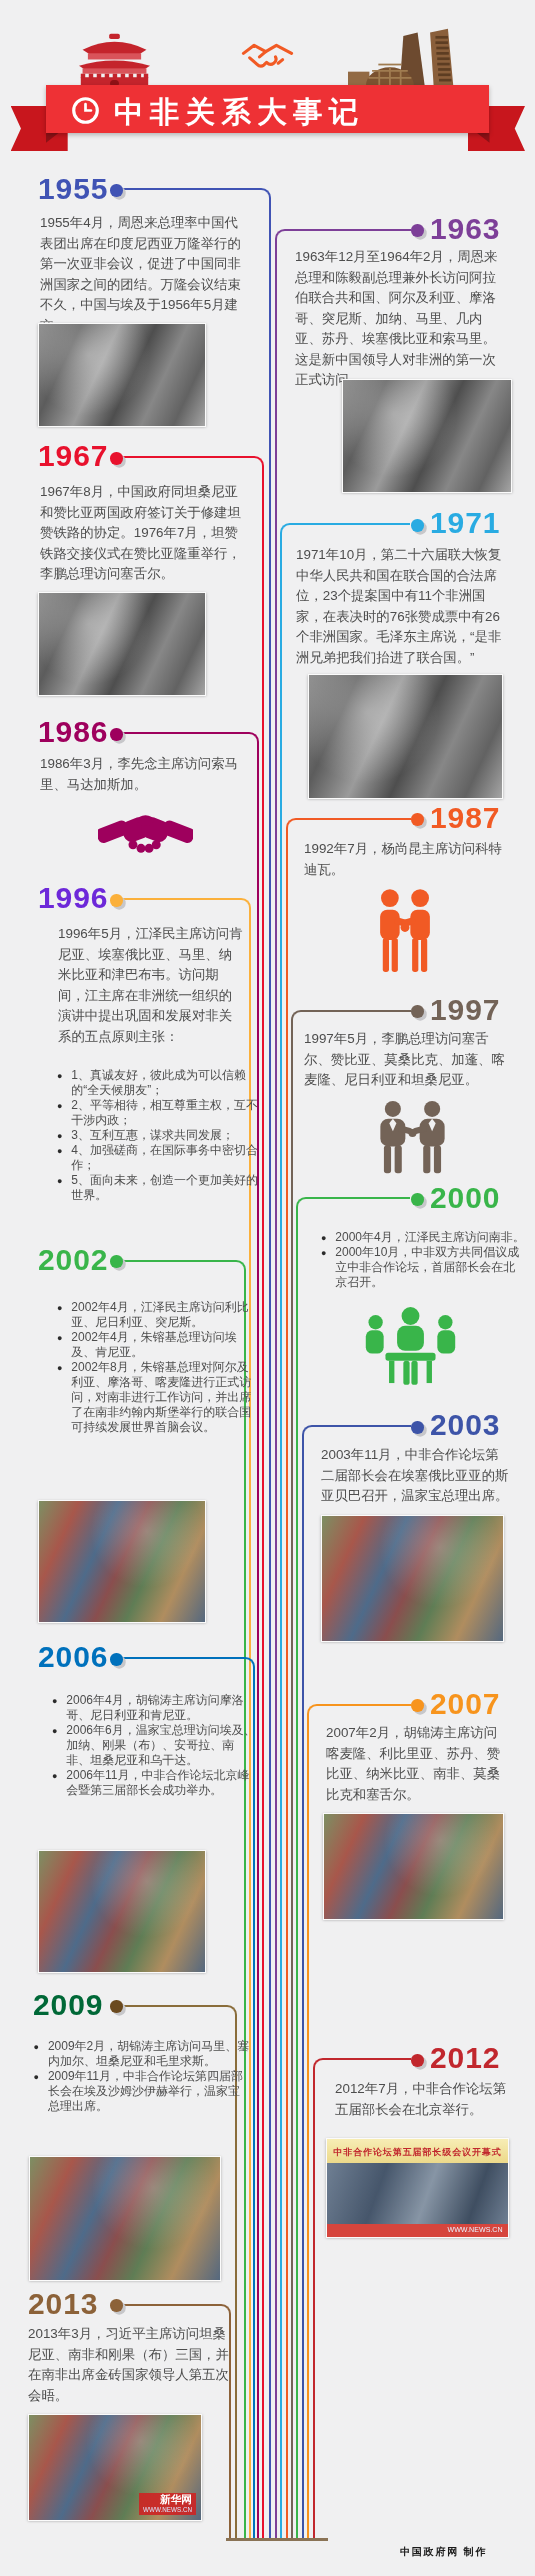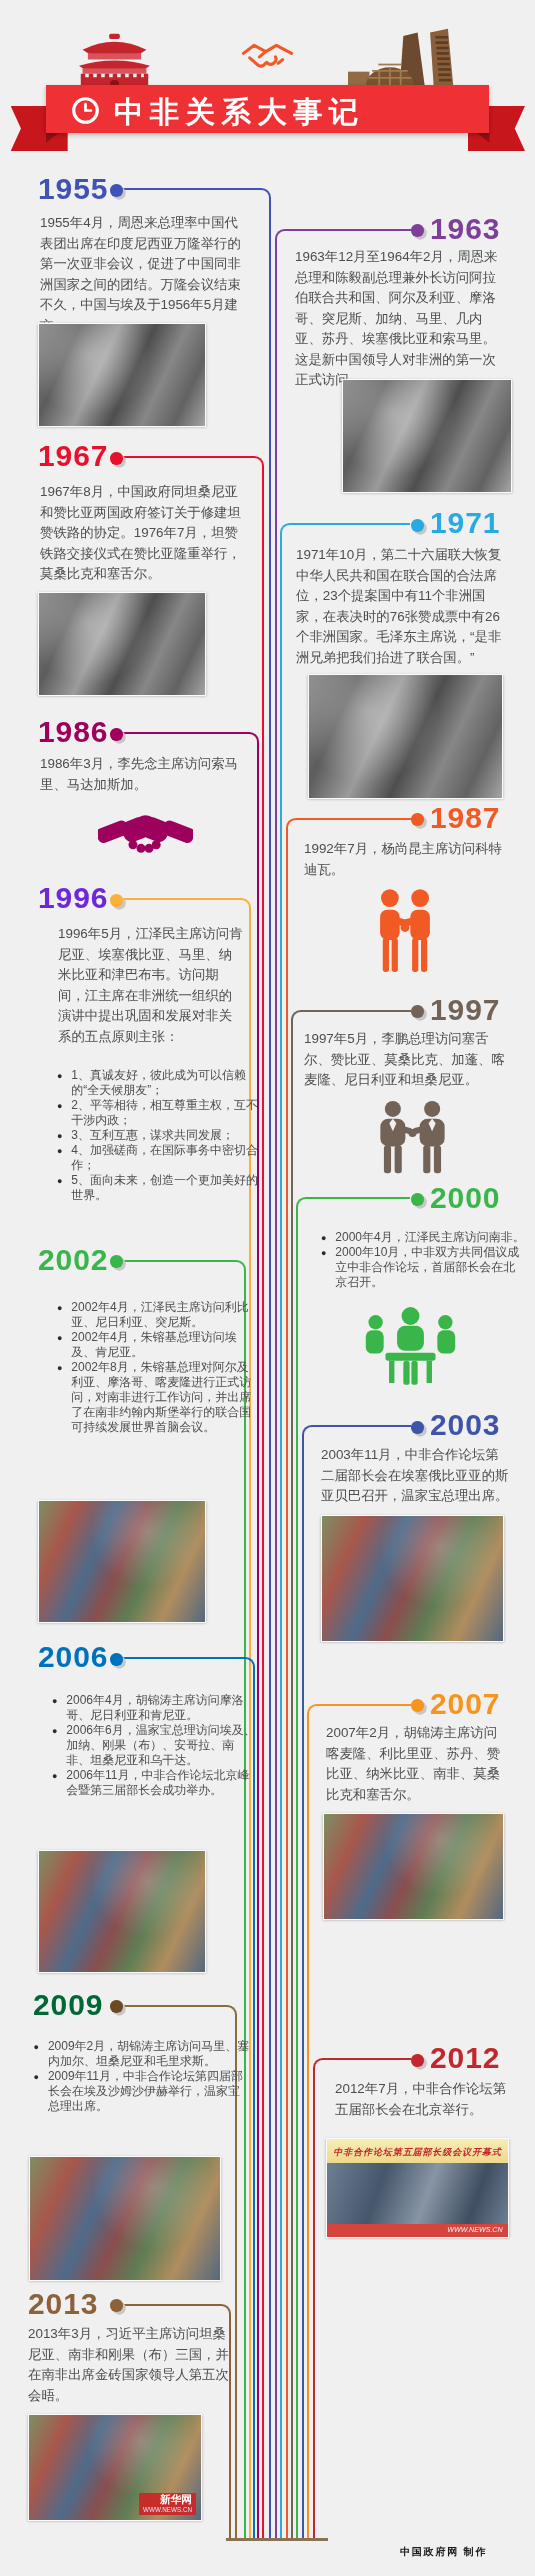--- a/index.html
+++ b/index.html
@@ -31,21 +31,21 @@
   .photo{position:absolute;z-index:2;box-sizing:border-box;border:1.8px solid #fbfbfb;
          box-shadow:0 0.9px 2.7px rgba(0,0,0,.3);}
   .bw{background:radial-gradient(circle at 30% 30%,rgba(255,255,255,.35),transparent 45%),
       linear-gradient(115deg,#8f8f8f 0%,#5c5c5c 20%,#9b9b9b 38%,#4e4e4e 55%,#878787 70%,#626262 85%,#a5a5a5 100%);}
   .clr{background:radial-gradient(circle at 65% 25%,rgba(255,255,255,.25),transparent 40%),
       linear-gradient(115deg,#7d8f63 0%,#a8574b 18%,#4e6b8a 36%,#8a4e4e 50%,#5f7d55 64%,#b08d5f 80%,#54687f 100%);}
   .icon{position:absolute;z-index:2;}
   .wm{position:absolute;right:5.4px;bottom:5.4px;z-index:3;text-align:right;line-height:1.1;}
   .wm .l1{display:block;font-size:10.7px;font-weight:bold;color:#fff;background:rgba(205,35,35,.9);padding:0.9px 3.6px;}
   .wm .l2{display:block;font-size:6.3px;color:#d8e8ff;background:rgba(205,35,35,.9);padding:0 3.6px 0.9px;}
-  .p2012{display:flex;flex-direction:column;font-style:italic;}
+  .p2012{display:flex;flex-direction:column;}
   .p2012-banner{background:linear-gradient(#f7edb5,#ecd98a);color:#c1272d;font-size:9px;font-weight:bold;
                 text-align:center;padding:7.1px 3.6px 3.6px;letter-spacing:0.9px;}
   .p2012-mid{flex:1;background:linear-gradient(110deg,#6f7f93 0%,#46566b 30%,#8795a5 55%,#3f4e61 80%,#6f7f93 100%);}
   .p2012-foot{background:#d6453d;color:#eaf3ff;font-size:7.1px;text-align:right;padding:2.7px 5.4px;}
   .ground{position:absolute;z-index:1;background:#8a7355;}
   .credit{position:absolute;left:400px;top:2545px;margin:0;font-size:10px;font-weight:bold;
           color:#1a1a1a;letter-spacing:1.8px;z-index:2;}
 </style>
 </head>
 <body>
@@ -139,21 +139,21 @@
     <div class="dot" style="left:411px;top:224px;background:#7d3f98;"></div>
     <h2 class="yr" style="left:430px;top:211px;color:#7d3f98;">1963</h2>
     <p class="txt" style="left:295px;top:247px;width:214px;">1963年12月至1964年2月，周恩来总理和陈毅副总理兼外长访问阿拉伯联合共和国、阿尔及利亚、摩洛哥、突尼斯、加纳、马里、几内亚、苏丹、埃塞俄比亚和索马里。这是新中国领导人对非洲的第一次正式访问。</p>
     <div class="photo bw" style="left:342px;top:379px;width:170px;height:114px;"></div>
   </section>
 
   <section>
     <div class="conn cl" style="left:121px;top:456px;width:143px;height:2082px;border-color:#e8112d;"></div>
     <div class="dot" style="left:110px;top:452px;background:#e8112d;"></div>
     <h2 class="yr" style="left:38px;top:438px;color:#e8112d;">1967</h2>
-    <p class="txt" style="left:40px;top:482px;width:204px;">1967年8月，中国政府同坦桑尼亚和赞比亚两国政府签订关于修建坦赞铁路的协定。1976年7月，坦赞铁路交接仪式在赞比亚隆重举行，莫桑比克和塞舌尔。</p>
+    <p class="txt" style="left:40px;top:482px;width:204px;">1967年8月，中国政府同坦桑尼亚和赞比亚两国政府签订关于修建坦赞铁路的协定。1976年7月，坦赞铁路交接仪式在赞比亚隆重举行，李鹏总理访问塞舌尔。</p>
     <div class="photo bw" style="left:38px;top:592px;width:168px;height:104px;"></div>
   </section>
 
   <section>
     <div class="conn cr" style="left:280px;top:523px;width:130px;height:2015px;border-color:#29abe2;"></div>
     <div class="dot" style="left:411px;top:519px;background:#29abe2;"></div>
     <h2 class="yr" style="left:430px;top:505px;color:#29abe2;">1971</h2>
     <p class="txt" style="left:296px;top:545px;width:213px;">1971年10月，第二十六届联大恢复中华人民共和国在联合国的合法席位，23个提案国中有11个非洲国家，在表决时的76张赞成票中有26个非洲国家。毛泽东主席说，“是非洲兄弟把我们抬进了联合国。”</p>
     <div class="photo bw" style="left:308px;top:674px;width:195px;height:125px;"></div>
   </section>

